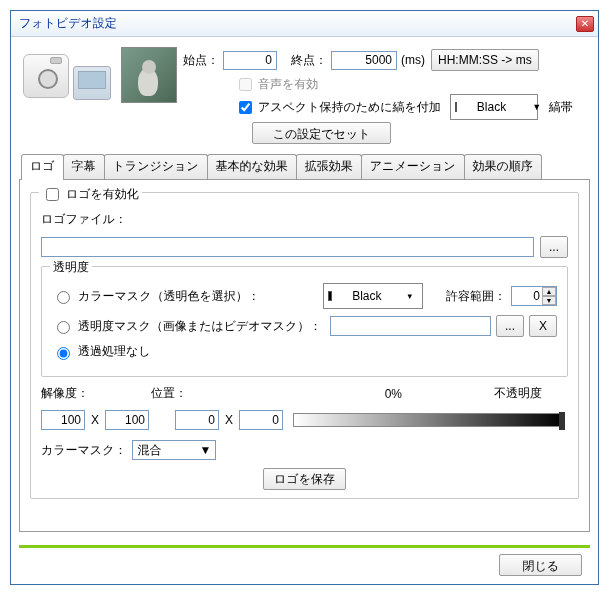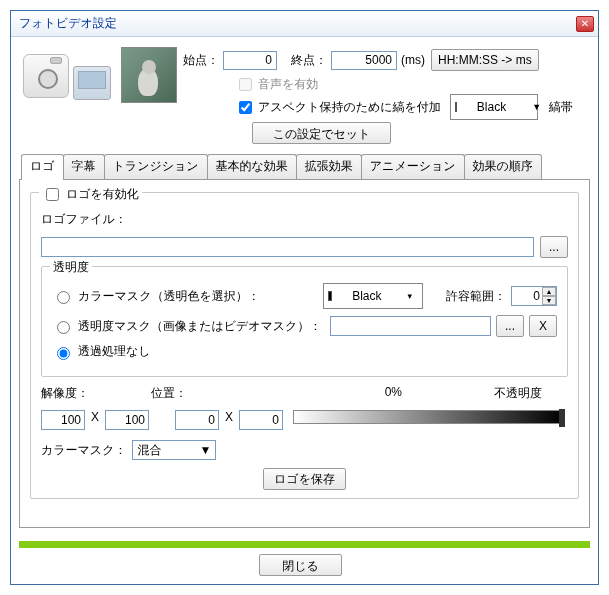--- a/index.html
+++ b/index.html
@@ -52,31 +52,31 @@
   .browse-btn { width: 28px; height: 22px; display:flex; align-items:center; justify-content:center; }
 
   .subgroup { border: 1px solid #c8c8c8; border-radius: 2px; padding: 10px; margin: 8px 0; position: relative; }
   .subgroup-title { position: absolute; top: -8px; left: 8px; background: #fff; padding: 0 3px; }
   .radio-row { display: flex; align-items: center; gap: 5px; margin: 6px 0; }
   .spinner { display:inline-flex; border:1px solid #7a9ac0; height:20px; }
   .spinner input { border:none; width:30px; text-align:right; padding:0 2px; }
   .spinner .spins { display:flex; flex-direction:column; }
   .spinner .spins button { width:14px; height:10px; font-size:7px; line-height:7px; padding:0; border:1px solid #aaa; background:#eee; cursor:pointer; }
 
-  .res-row { display:flex; gap: 6px; margin-top: 8px; }
+  .res-row { display:flex; align-items:center; gap: 6px; margin-top: 8px; }
   .res-input { width: 44px; height: 20px; border:1px solid #7a9ac0; text-align:right; padding:0 3px; background:#fff; }
   .opacity-bar { flex:1; height:14px; background: linear-gradient(to right, #fff 0%, #000 100%); border:1px solid #888; position:relative; margin: 0 4px; }
   .opacity-handle { position:absolute; right:-2px; top:-2px; width:6px; height:18px; background:#333; }
   .overlay-row { display:flex; align-items:center; gap:6px; margin-top:10px; }
   .combo { display:inline-flex; align-items:center; border:1px solid #7a9ac0; background:#fff; height:20px; width:84px; padding:0 4px; }
   .combo span:first-child { flex:1; }
 
   .save-row { display:flex; justify-content:center; margin-top:8px; }
 
-  .footer { border-top: 7px solid #84cc16; padding: 6px 8px 4px 0; display:flex; justify-content:center; margin-top: 13px; }
+  .footer { border-top: 3px solid #84cc16; padding: 6px 8px 4px 0; display:flex; justify-content:flex-end; margin-top: 13px; }
   .footer .btn { padding: 3px 22px; }
   .ml-auto { margin-left:auto; }
 </style>
 </head>
 <body>
 
 <div class="window">
   <div class="titlebar">
     <span class="title">フォトビデオ設定</span>
     <div class="close-btn">✕</div>

